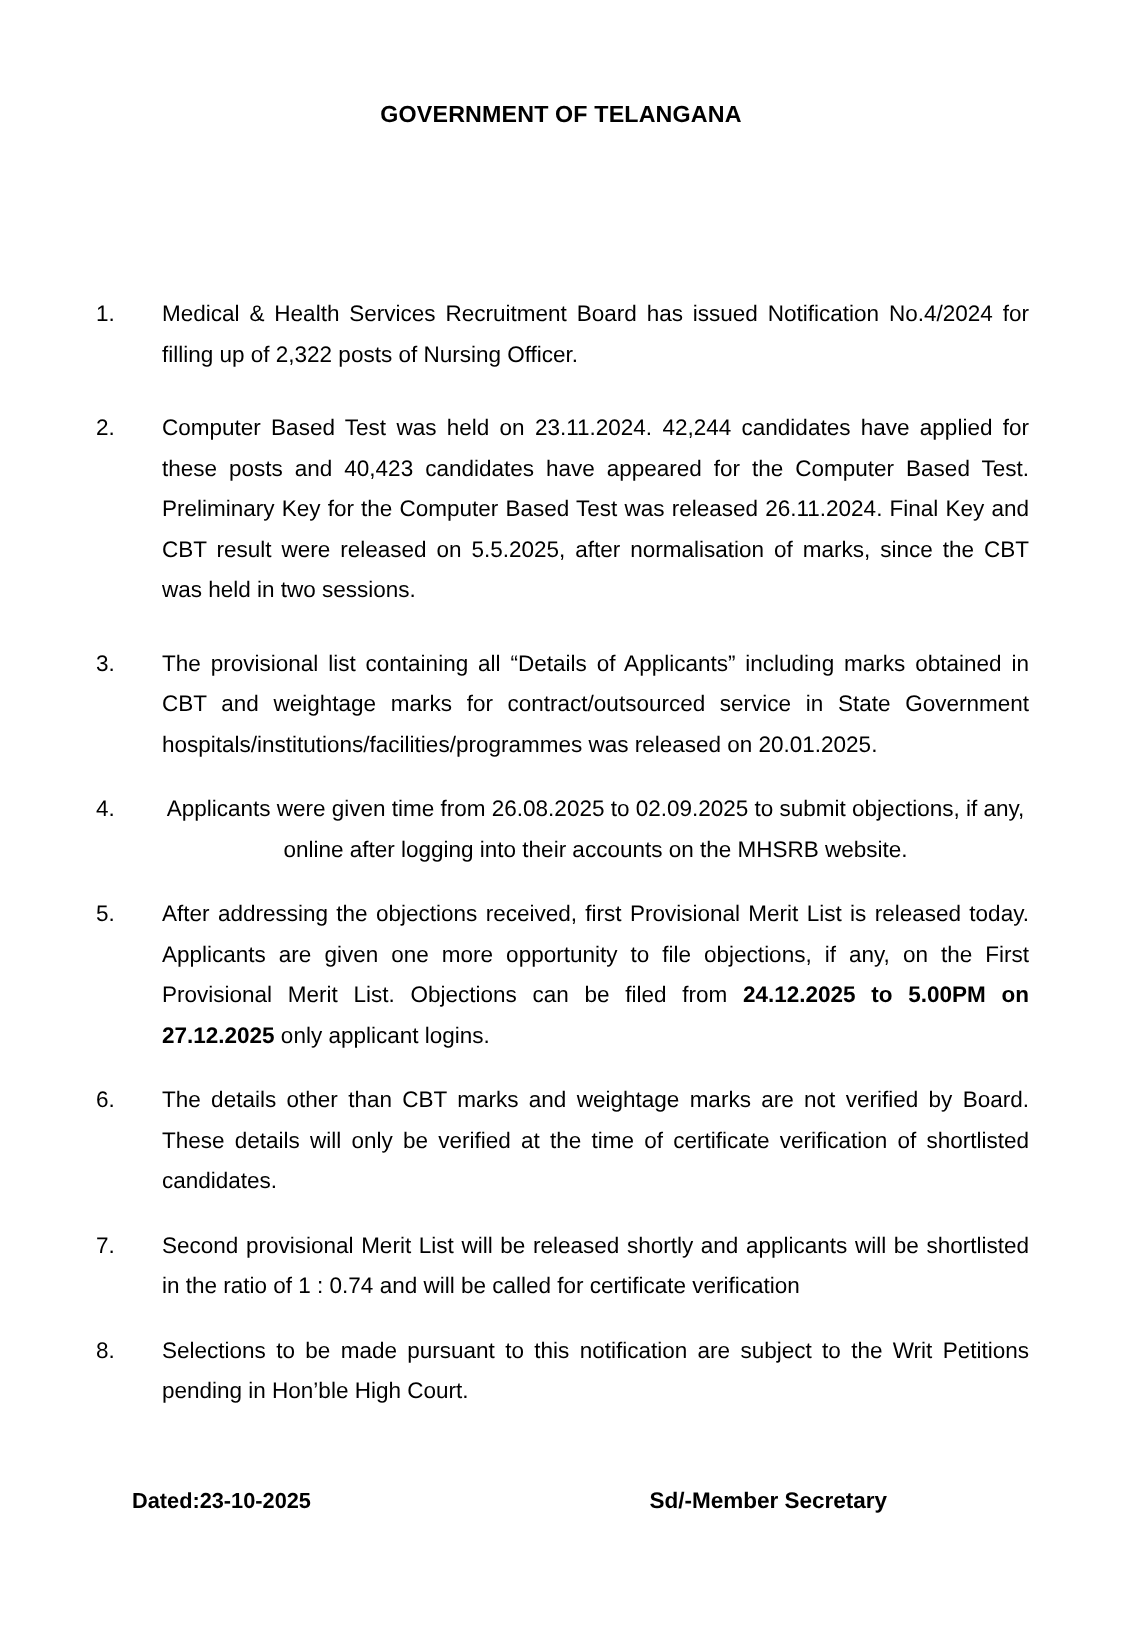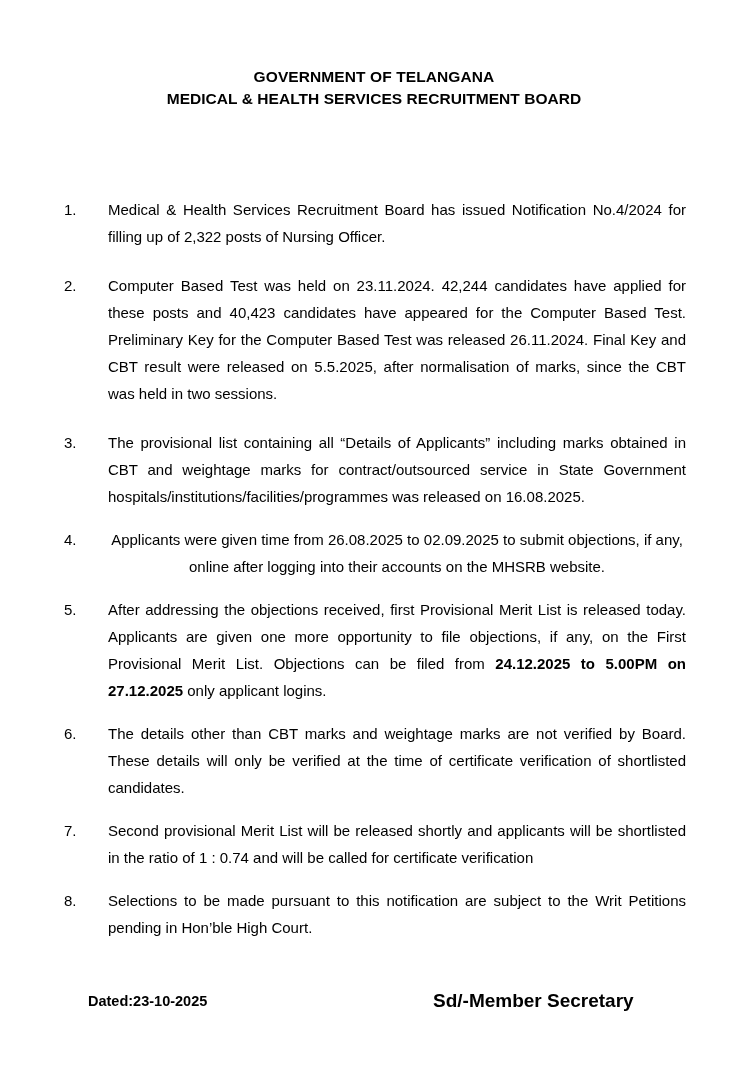--- a/index.html
+++ b/index.html
@@ -113,52 +113,51 @@
     top: 0;
     font-size: 14.5px;
     font-weight: bold;
     line-height: 24px;
     white-space: nowrap;
   }
   .footer .signature {
     position: absolute;
     left: 433px;
     top: 0;
-    font-size: 19px;
+    font-size: 15px;
     font-weight: bold;
     line-height: 24px;
     white-space: nowrap;
   }
 </style>
 </head>
 <body>
 
 <div class="page">
 
   <div class="header">
     <div class="header-line line1">GOVERNMENT OF TELANGANA</div>
-    <div class="header-line line2">MEDICAL &amp; HEALTH SERVICES RECRUITMENT BOARD</div>
   </div>
 
 
   <div class="body-list">
 
     <div class="item gap-lg">
       <span class="num">1.</span>
       <span class="txt">Medical &amp; Health Services Recruitment Board has issued Notification No.4/2024 for filling up of 2,322 posts of Nursing Officer.</span>
     </div>
 
     <div class="item gap-lg">
       <span class="num">2.</span>
       <span class="txt">Computer Based Test was held on 23.11.2024. 42,244 candidates have applied for these posts and 40,423 candidates have appeared for the Computer Based Test. Preliminary Key for the Computer Based Test was released 26.11.2024. Final Key and CBT result were released on 5.5.2025, after normalisation of marks, since the CBT was held in two sessions.</span>
     </div>
 
     <div class="item gap-md">
       <span class="num">3.</span>
-      <span class="txt">The provisional list containing all “Details of Applicants” including marks obtained in CBT and weightage marks for contract/outsourced service in State Government hospitals/institutions/facilities/programmes was released on 16.08.2025.</span>
+      <span class="txt">The provisional list containing all “Details of Applicants” including marks obtained in CBT and weightage marks for contract/outsourced service in State Government hospitals/institutions/facilities/programmes was released on 20.01.2025.</span>
     </div>
 
     <div class="item gap-md no-justify">
       <span class="num">4.</span>
       <span class="txt">Applicants were given time from 26.08.2025 to 02.09.2025 to submit objections, if any, online after logging into their accounts on the MHSRB website.</span>
     </div>
 
     <div class="item gap-md">
       <span class="num">5.</span>
       <span class="txt"><span>After addressing the objections received, first Provisional Merit List is released today. Applicants are given one more opportunity to file objections, if any, on the First Provisional Merit List. Objections can be filed from </span><span class="bold">24.12.2025 to 5.00PM on 27.12.2025</span><span> only applicant logins.</span></span>

